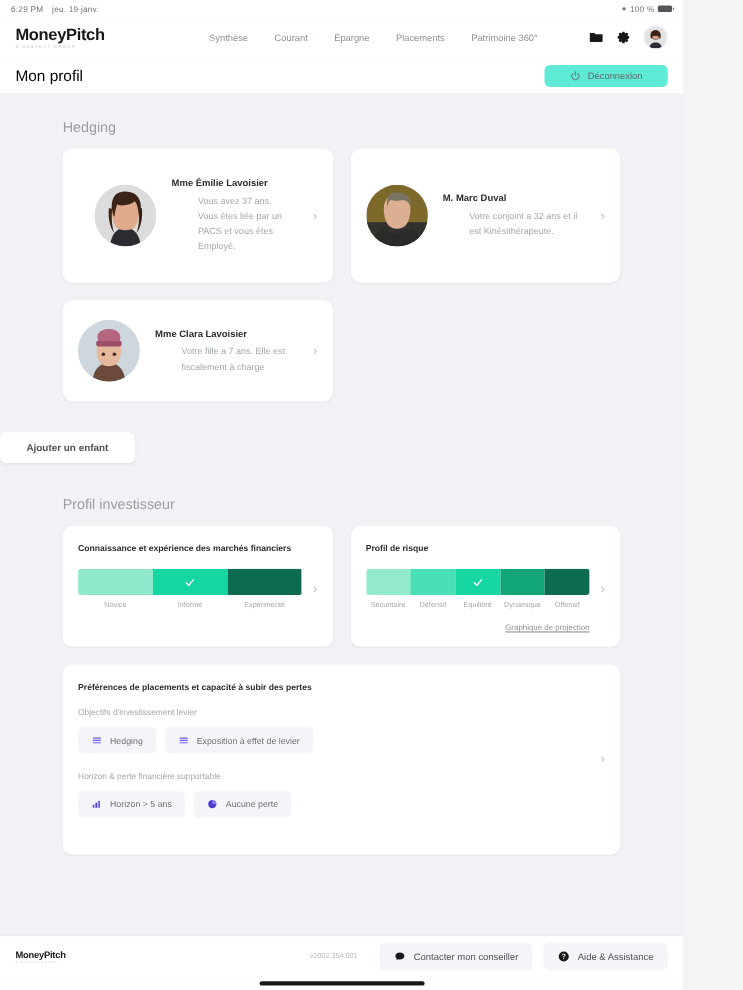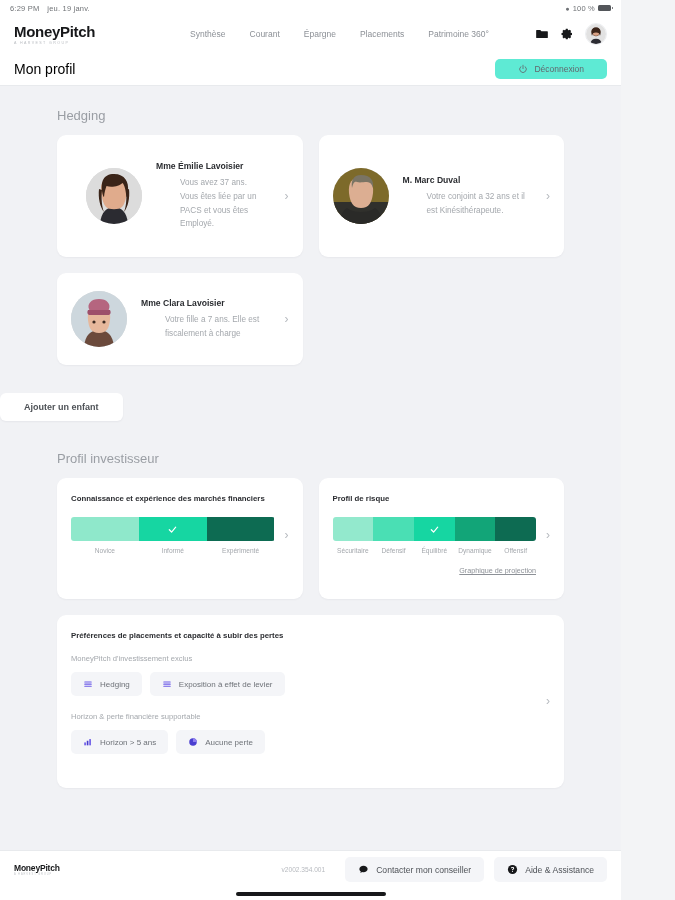--- a/index.html
+++ b/index.html
@@ -96,21 +96,21 @@
     font-size: 9px; color: #4e5257; cursor: pointer;
     box-shadow: 0 1px 2px rgba(20,25,40,.05);
   }
 
   
   .inv-grid {
     display: grid; grid-template-columns: 1fr 1fr; gap: 16px;
     padding: 0 57px;
   }
   .icard {
-    background: #ffffff; border-radius: 9px; padding: 16px 14px 24px;
+    background: #ffffff; border-radius: 9px; padding: 16px 14px 13px;
     box-shadow: 0 1px 2px rgba(20,25,40,.045);
     display: flex; align-items: flex-start; gap: 6px;
   }
   .icard-inner { flex: 1; min-width: 0; }
   .icard-title { font-size: 7.8px; font-weight: 700; color: #2b2d31; margin-bottom: 14px; }
   .segbar { display: flex; width: 100%; border-radius: 3px; overflow: hidden; }
   .seg {
     height: 24px; flex: 1; position: relative;
     display: flex; align-items: center; justify-content: center;
   }
@@ -336,21 +336,21 @@
           </div>
           <div class="proj-link">Graphique de projection</div>
         </div>
         <div class="chev">›</div>
       </div>
     </div>
 
     <div class="prefcard">
       <div class="pref-inner">
         <div class="pref-title">Préférences de placements et capacité à subir des pertes</div>
-        <div class="pref-sub">MoneyPitch d'investissement exclus</div>
+        <div class="pref-sub">Objectifs d'investissement levier</div>
         <div class="chips">
           <div class="chip">
             <svg viewBox="0 0 24 24">
               <rect x="3" y="6" width="18" height="2.6" rx="1.3" fill="#6c5ce7"></rect>
               <rect x="3" y="11" width="18" height="2.6" rx="1.3" fill="#6c5ce7"></rect>
               <rect x="3" y="16" width="18" height="2.6" rx="1.3" fill="#6c5ce7"></rect>
             </svg>
             <span>Hedging</span>
           </div>
           <div class="chip">

